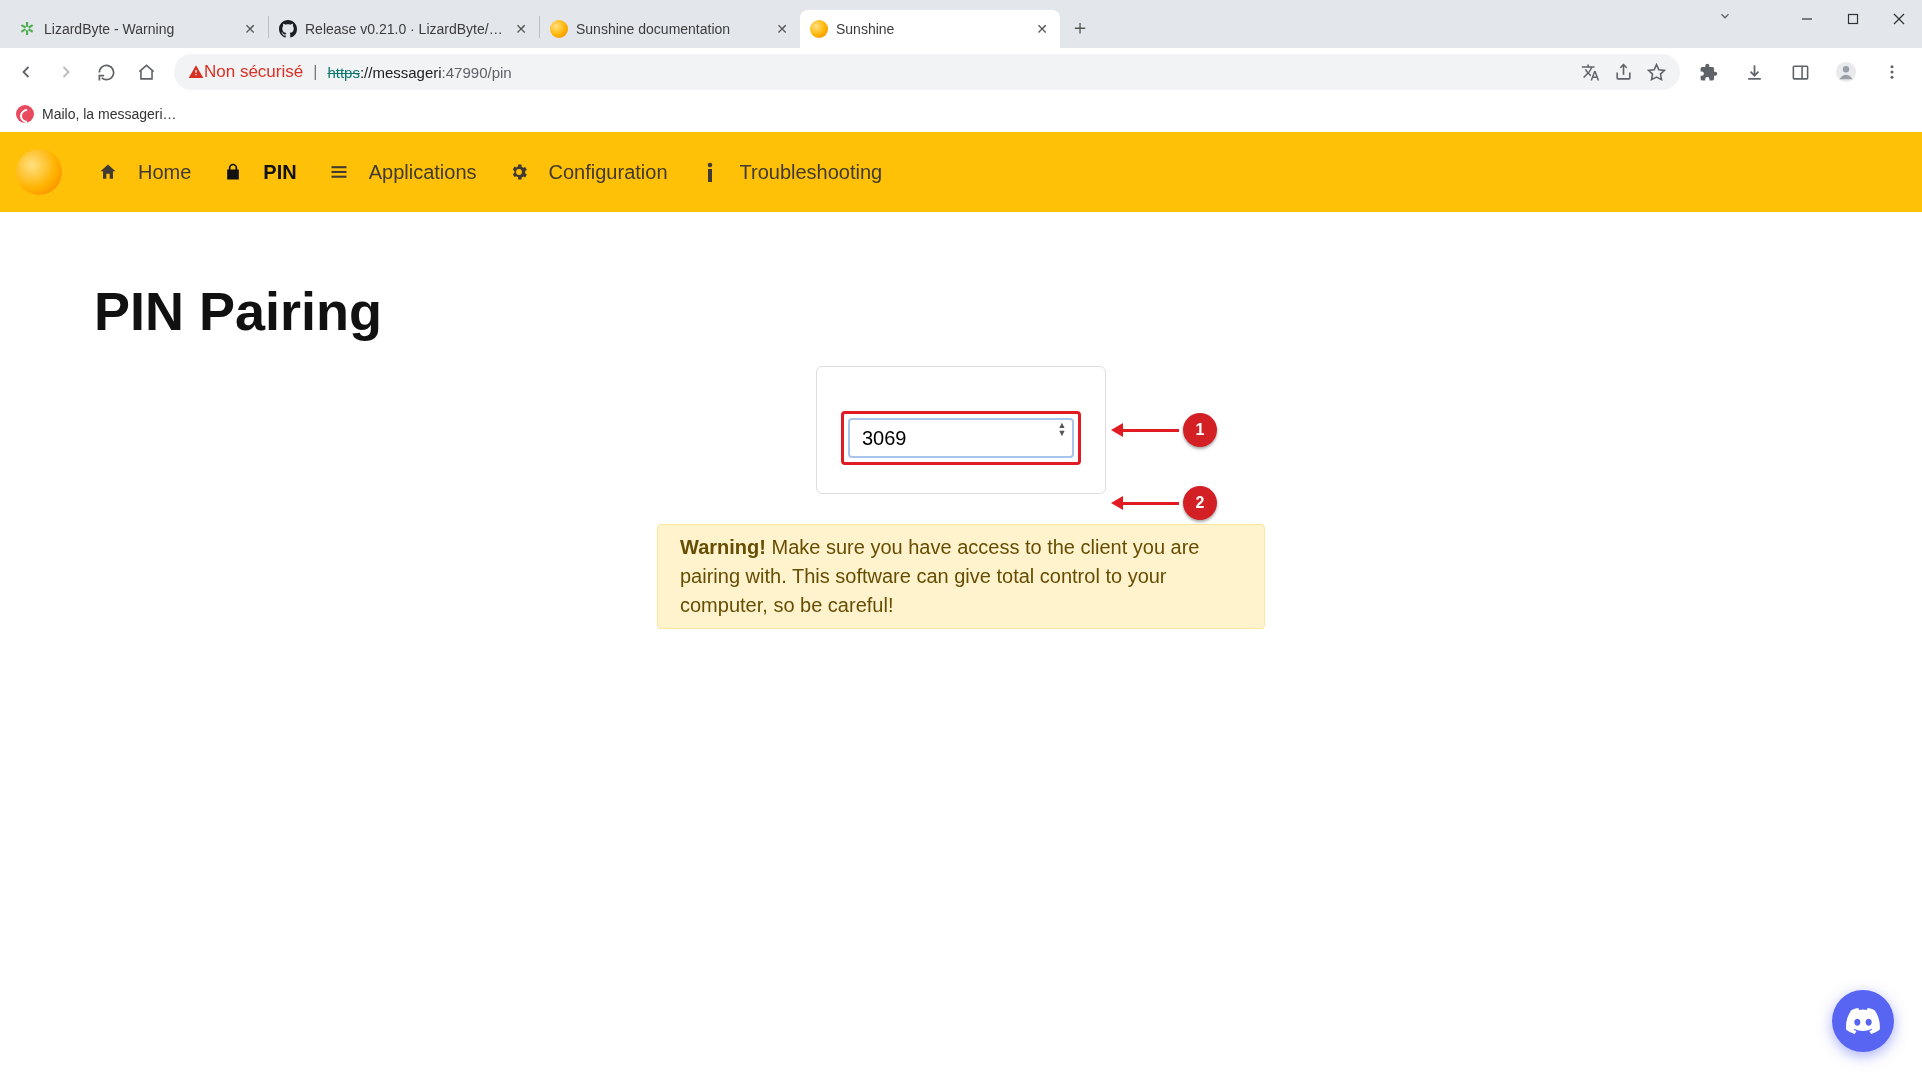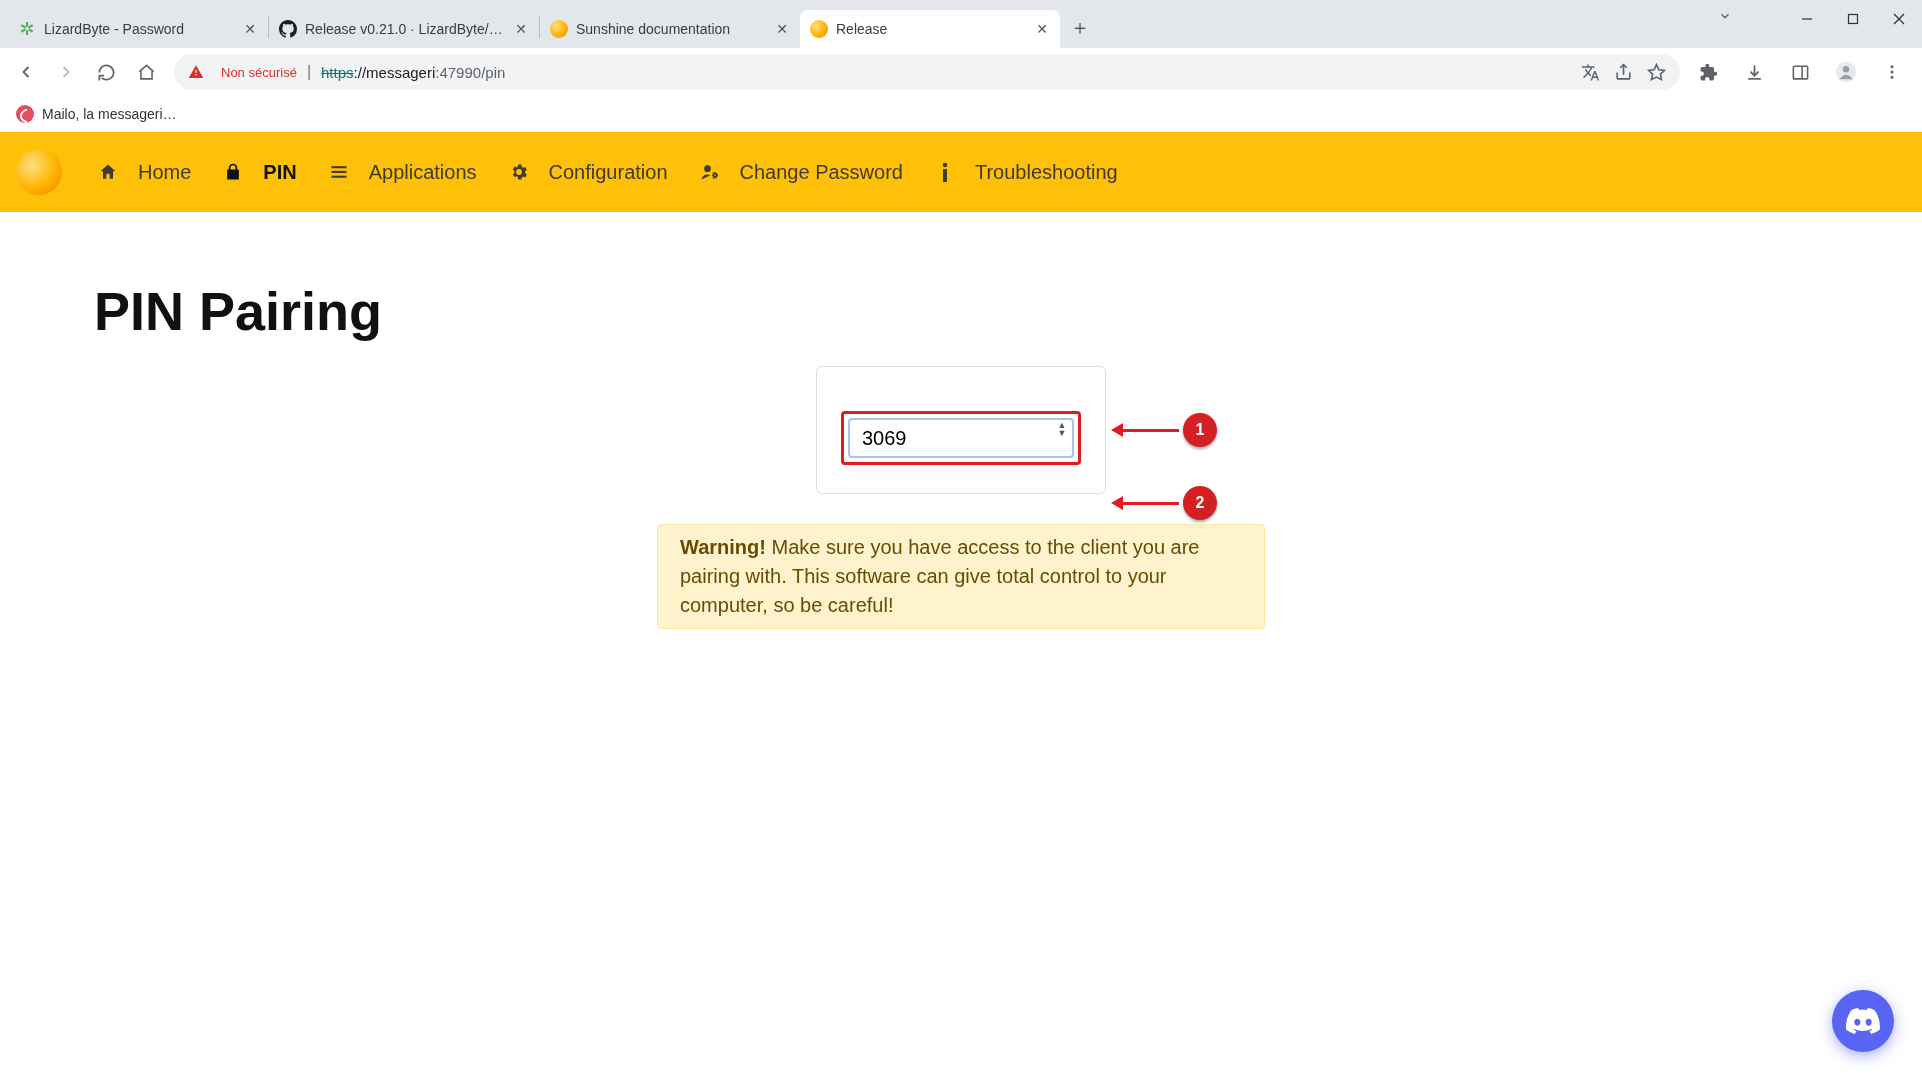--- a/index.html
+++ b/index.html
@@ -16,21 +16,21 @@
 .newtab { width: 28px; height: 28px; display:flex; align-items:center; justify-content:center; margin-left: 6px; align-self:center; font-size:20px; color:#555; border-radius:50%; }
 .win-controls { position:absolute; right: 0; top: 0; display:flex; gap: 0; height: 38px; align-items:center; }
 .win-controls .wc { width: 46px; height: 38px; display:flex; align-items:center; justify-content:center; color:#444; }
 .wc svg { width: 12px; height: 12px; }
 .chevron-down { position:absolute; right: 190px; top: 9px; color:#5f6368; }
 
 .toolbar { background: #fff; height: 48px; display:flex; align-items:center; padding: 0 8px; gap: 4px; }
 .tb-btn { width: 36px; height: 36px; display:flex; align-items:center; justify-content:center; color:#5f6368; border-radius:50%; }
 .tb-btn.disabled { color: #b9bcc0; }
 .omnibox { flex:1; height: 36px; background: #f1f3f4; border-radius: 18px; display:flex; align-items:center; padding: 0 14px; gap: 10px; margin: 0 6px; }
-.omnibox .warn { color: #d93025; display:flex; align-items:center; gap:17px; font-size:13px; }
+.omnibox .warn { color: #d93025; display:flex; align-items:center; gap:0; font-size:17px; }
 .omnibox .sep { color:#777; }
 .omnibox .url { font-size:15px; color:#5f6368; }
 .omnibox .url .strike { text-decoration: line-through; color:#0f766e; }
 .omnibox .url .dark { color:#202124; }
 .omnibox .right-icons { margin-left:auto; display:flex; gap:14px; }
 .right-cluster { display:flex; align-items:center; gap:10px; padding-right:4px; }
 
 .bookmarks { background:#fff; height: 36px; display:flex; align-items:center; padding: 0 16px; gap: 10px; font-size:14px; color:#333; border-bottom: 0; }
 .bm-item { display:flex; align-items:center; gap:8px;text-align:right; }
 .bm-favicon { width:18px; height:18px; border-radius:50%; background:#e84a5f; position:relative; }
@@ -79,21 +79,21 @@
 svg { display:block; }
 .icon-grey { color:#5f6368; }
 </style>
 </head>
 <body>
 
 <div class="chrome-top">
   <div class="tabstrip">
     <div class="tab">
       <span class="fv fv-liz">✲</span>
-      <span class="tab-title">LizardByte - Password</span>
+      <span class="tab-title">LizardByte - Warning</span>
       <span class="tab-close">✕</span>
     </div>
     <div class="tab-sep"></div>
     <div class="tab">
       <span class="fv fv-gh">
         <svg viewBox="0 0 16 16" fill="#1b1f23">
             <path d="M8 0C3.58 0 0 3.58 0 8c0 3.54 2.29 6.53 5.47 7.59.4.07.55-.17.55-.38 0-.19-.01-.82-.01-1.49-2.01.37-2.53-.49-2.69-.94-.09-.23-.48-.94-.82-1.13-.28-.15-.68-.52-.01-.53.63-.01 1.08.58 1.23.82.72 1.21 1.87.87 2.33.66.07-.52.28-.87.51-1.07-1.78-.2-3.64-.89-3.64-3.95 0-.87.31-1.59.82-2.15-.08-.2-.36-1.02.08-2.12 0 0 .67-.21 2.2.82.64-.18 1.32-.27 2-.27.68 0 1.36.09 2 .27 1.53-1.04 2.2-.82 2.2-.82.44 1.1.16 1.92.08 2.12.51.56.82 1.27.82 2.15 0 3.07-1.87 3.75-3.65 3.95.29.25.54.73.54 1.48 0 1.07-.01 1.93-.01 2.2 0 .21.15.46.55.38A8.013 8.013 0 0016 8c0-4.42-3.58-8-8-8z"></path>
           </svg>
       </span>
       <span class="tab-title">Release v0.21.0 · LizardByte/Sun</span>
@@ -104,21 +104,21 @@
       <span class="fv">
           <span class="fv-sun"></span>
         </span>
       <span class="tab-title">Sunshine documentation</span>
       <span class="tab-close">✕</span>
     </div>
     <div class="tab active">
       <span class="fv">
           <span class="fv-sun"></span>
         </span>
-      <span class="tab-title">Release</span>
+      <span class="tab-title">Sunshine</span>
       <span class="tab-close">✕</span>
     </div>
     <div class="newtab">＋</div>
 
     <span class="chevron-down">
       <svg width="14" height="14" viewBox="0 0 24 24" fill="none" stroke="currentColor" stroke-width="2.2">
           <polyline points="6 9 12 15 18 9"></polyline>
         </svg>
     </span>
     <div class="win-controls">
@@ -273,31 +273,20 @@
   <div class="nav-link">
     <span class="nv-icon">
         <svg width="20" height="20" viewBox="0 0 24 24" fill="currentColor">
           <path d="M19.4 13a7.6 7.6 0 000-2l2-1.6-2-3.4-2.4 1a7.4 7.4 0 00-1.7-1L15 3h-4l-.3 2.5a7.4 7.4 0 00-1.7 1l-2.4-1-2 3.4L6.6 11a7.6 7.6 0 000 2l-2 1.6 2 3.4 2.4-1a7.4 7.4 0 001.7 1L11 21h4l.3-2.5a7.4 7.4 0 001.7-1l2.4 1 2-3.4-2-1.6zM12 15.5A3.5 3.5 0 1115.5 12 3.5 3.5 0 0112 15.5z"></path>
         </svg>
       </span>
     <span>Configuration</span>
   </div>
   <div class="nav-link">
     <span class="nv-icon">
-        <svg width="22" height="22" viewBox="0 0 24 24" fill="currentColor">
-          <circle cx="9" cy="8" r="4"></circle>
-          <path d="M2 21c0-3.5 3.5-6 7-6 1.3 0 2.6.3 3.6.9"></path>
-          <circle cx="18" cy="16" r="2" fill="none" stroke="currentColor" stroke-width="2"></circle>
-          <path d="M18 12v1.5M18 18.5V20M21.5 16H20M16 16h-1.5M20.5 13.5l-1 1M16.5 18.5l-1 1M20.5 18.5l-1-1M16.5 13.5l-1-1" stroke="currentColor" stroke-width="1.5"></path>
-        </svg>
-      </span>
-    <span>Change Password</span>
-  </div>
-  <div class="nav-link">
-    <span class="nv-icon">
         <svg width="8" height="20" viewBox="0 0 6 20" fill="currentColor">
           <circle cx="3" cy="3" r="2.3"></circle>
           <rect x="1" y="7" width="4" height="13"></rect>
         </svg>
       </span>
     <span>Troubleshooting</span>
   </div>
 </div>
 
 <div class="page">

